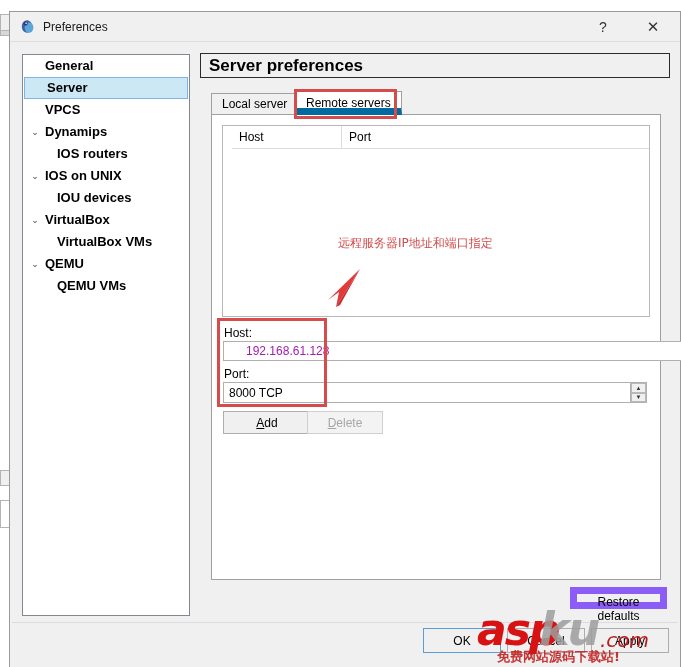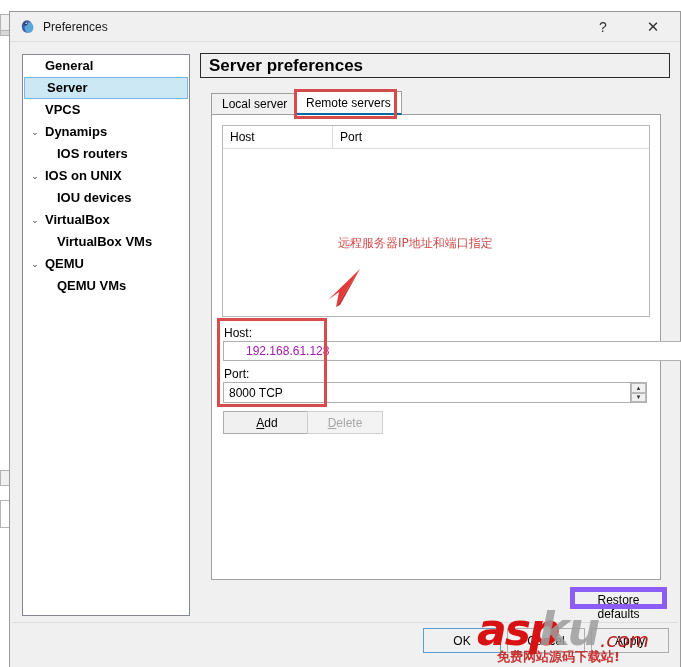--- a/index.html
+++ b/index.html
@@ -165,21 +165,21 @@
     border-bottom: none;
     box-sizing: border-box;
     white-space: nowrap;
     color: #000;
   }
   .tab.active {
     top: 0;
     height: 24px;
     line-height: 23px;
     background: #ffffff;
-    border-bottom: 2px solid #0369a1;
+    border-bottom: 7px solid #0369a1;
     z-index: 3;
   }
   #tab-local { left: 0; }
   #tab-remote { left: 84px; }
 
   #tab-content {
     position: absolute;
     left: 201px;
     top: 102px;
     width: 450px;
@@ -199,20 +199,21 @@
     height: 192px;
     background: #ffffff;
     border: 1px solid #b8b8b8;
     box-sizing: border-box;
   }
   #table-head {
     position: relative;
     height: 22px;
     border-bottom: 1px solid #dcdcdc;
     background: #ffffff;
+    margin-left: 9px;
   }
   .th {
     position: absolute;
     top: 0;
     height: 22px;
     line-height: 22px;
     font-size: 12px;
     color: #000;
     padding-left: 7px;
     box-sizing: border-box;
@@ -315,21 +316,21 @@
   
   #restore-btn {
     position: absolute;
     left: 560px;
     top: 575px;
     width: 97px;
     height: 22px;
     font-size: 12px;
     font-family: "Liberation Sans", sans-serif;
     background: #f0f0f0;
-    border: 5px solid #8b5cf6;
+    border: 7px solid #8b5cf6;
     box-sizing: border-box;
     color: #000;
   }
 
   
   #bottom-sep {
     position: absolute;
     left: 2px;
     top: 610px;
     width: 666px;

